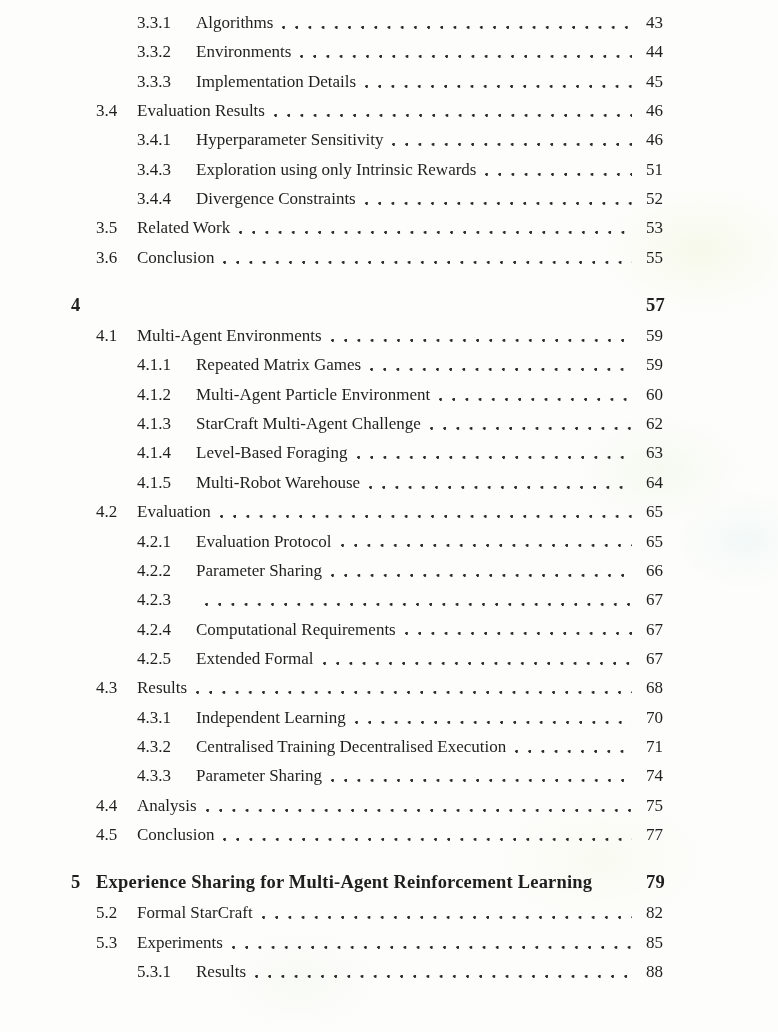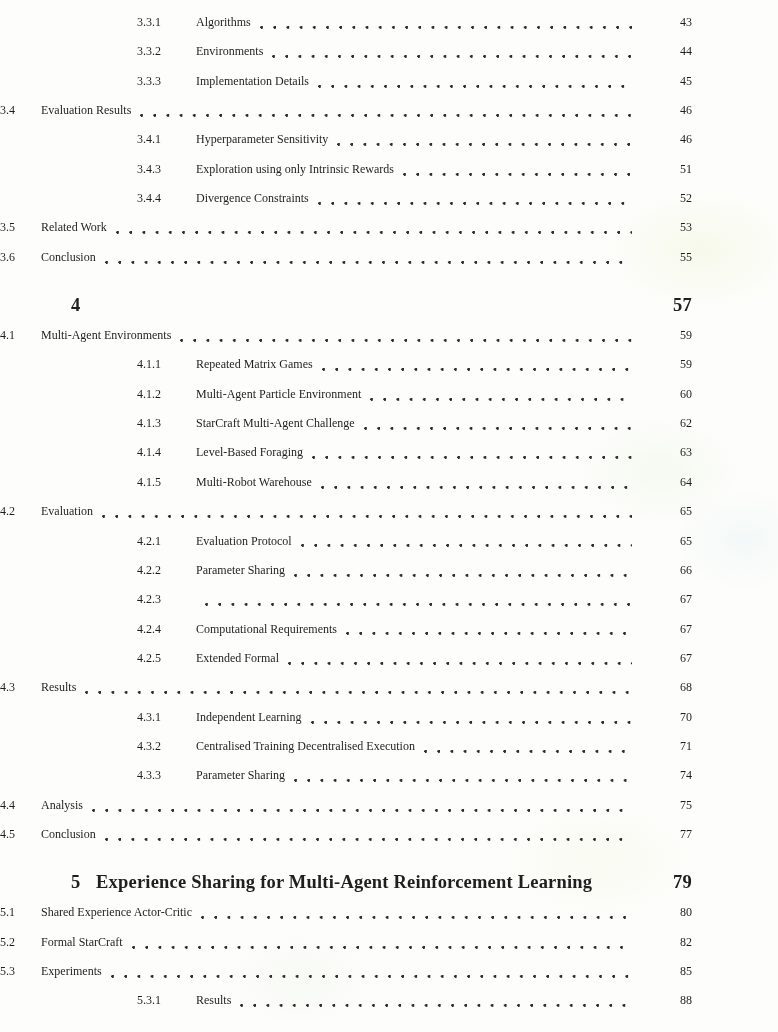--- a/index.html
+++ b/index.html
@@ -30,45 +30,44 @@
   .toc {
     position: absolute;
     left: 0;
     top: 8px;
     width: 778px;
   }
   .row {
     display: flex;
     height: 29.35px;
     line-height: 29.35px;
-    font-size: 12px;
+    font-size: 17px;
     padding-right: 86px;
     white-space: nowrap;
   }
   .row .num {
     flex: 0 0 auto;
   }
   .row .title {
     flex: 0 0 auto;
   }
   .row .leader {
     flex: 1 1 auto;
     margin: 0 14px 0 7px;
     background-image: radial-gradient(circle at 1.6px 1.6px, #2c2c2c 1.35px, rgba(0,0,0,0) 1.7px);
     background-repeat: repeat-x;
     background-size: 13.2px 3.4px;
     background-position: left 2px bottom 8px;
   }
   .row .pageno {
     flex: 0 0 auto;
     width: 46px;
-    text-align: right;
   }
   
-  .row.section { }
+  .row.section { padding-left: 96px; }
   .row.section .num { width: 41px; }
   .row.subsection { padding-left: 137px; }
   .row.subsection .num { width: 59px; }
   .row.chapter {
     padding-left: 71px;
     margin-top: 17px;
     height: 32px;
     line-height: 32px;
     font-size: 18.5px;
     font-weight: bold;
@@ -278,26 +277,20 @@
     <span class="pageno">77</span>
   </div>
 
   <div class="row chapter no-dots">
     <span class="num">5</span>
     <span class="title">Experience Sharing for Multi-Agent Reinforcement Learning</span>
     <span class="leader"></span>
     <span class="pageno">79</span>
   </div>
 
-  <div class="row section">
-    <span class="num">5.1</span>
-    <span class="title">Shared Experience Actor-Critic</span>
-    <span class="leader"></span>
-    <span class="pageno">80</span>
-  </div>
 
   <div class="row section">
     <span class="num">5.2</span>
     <span class="title">Formal StarCraft</span>
     <span class="leader"></span>
     <span class="pageno">82</span>
   </div>
 
   <div class="row section">
     <span class="num">5.3</span>

